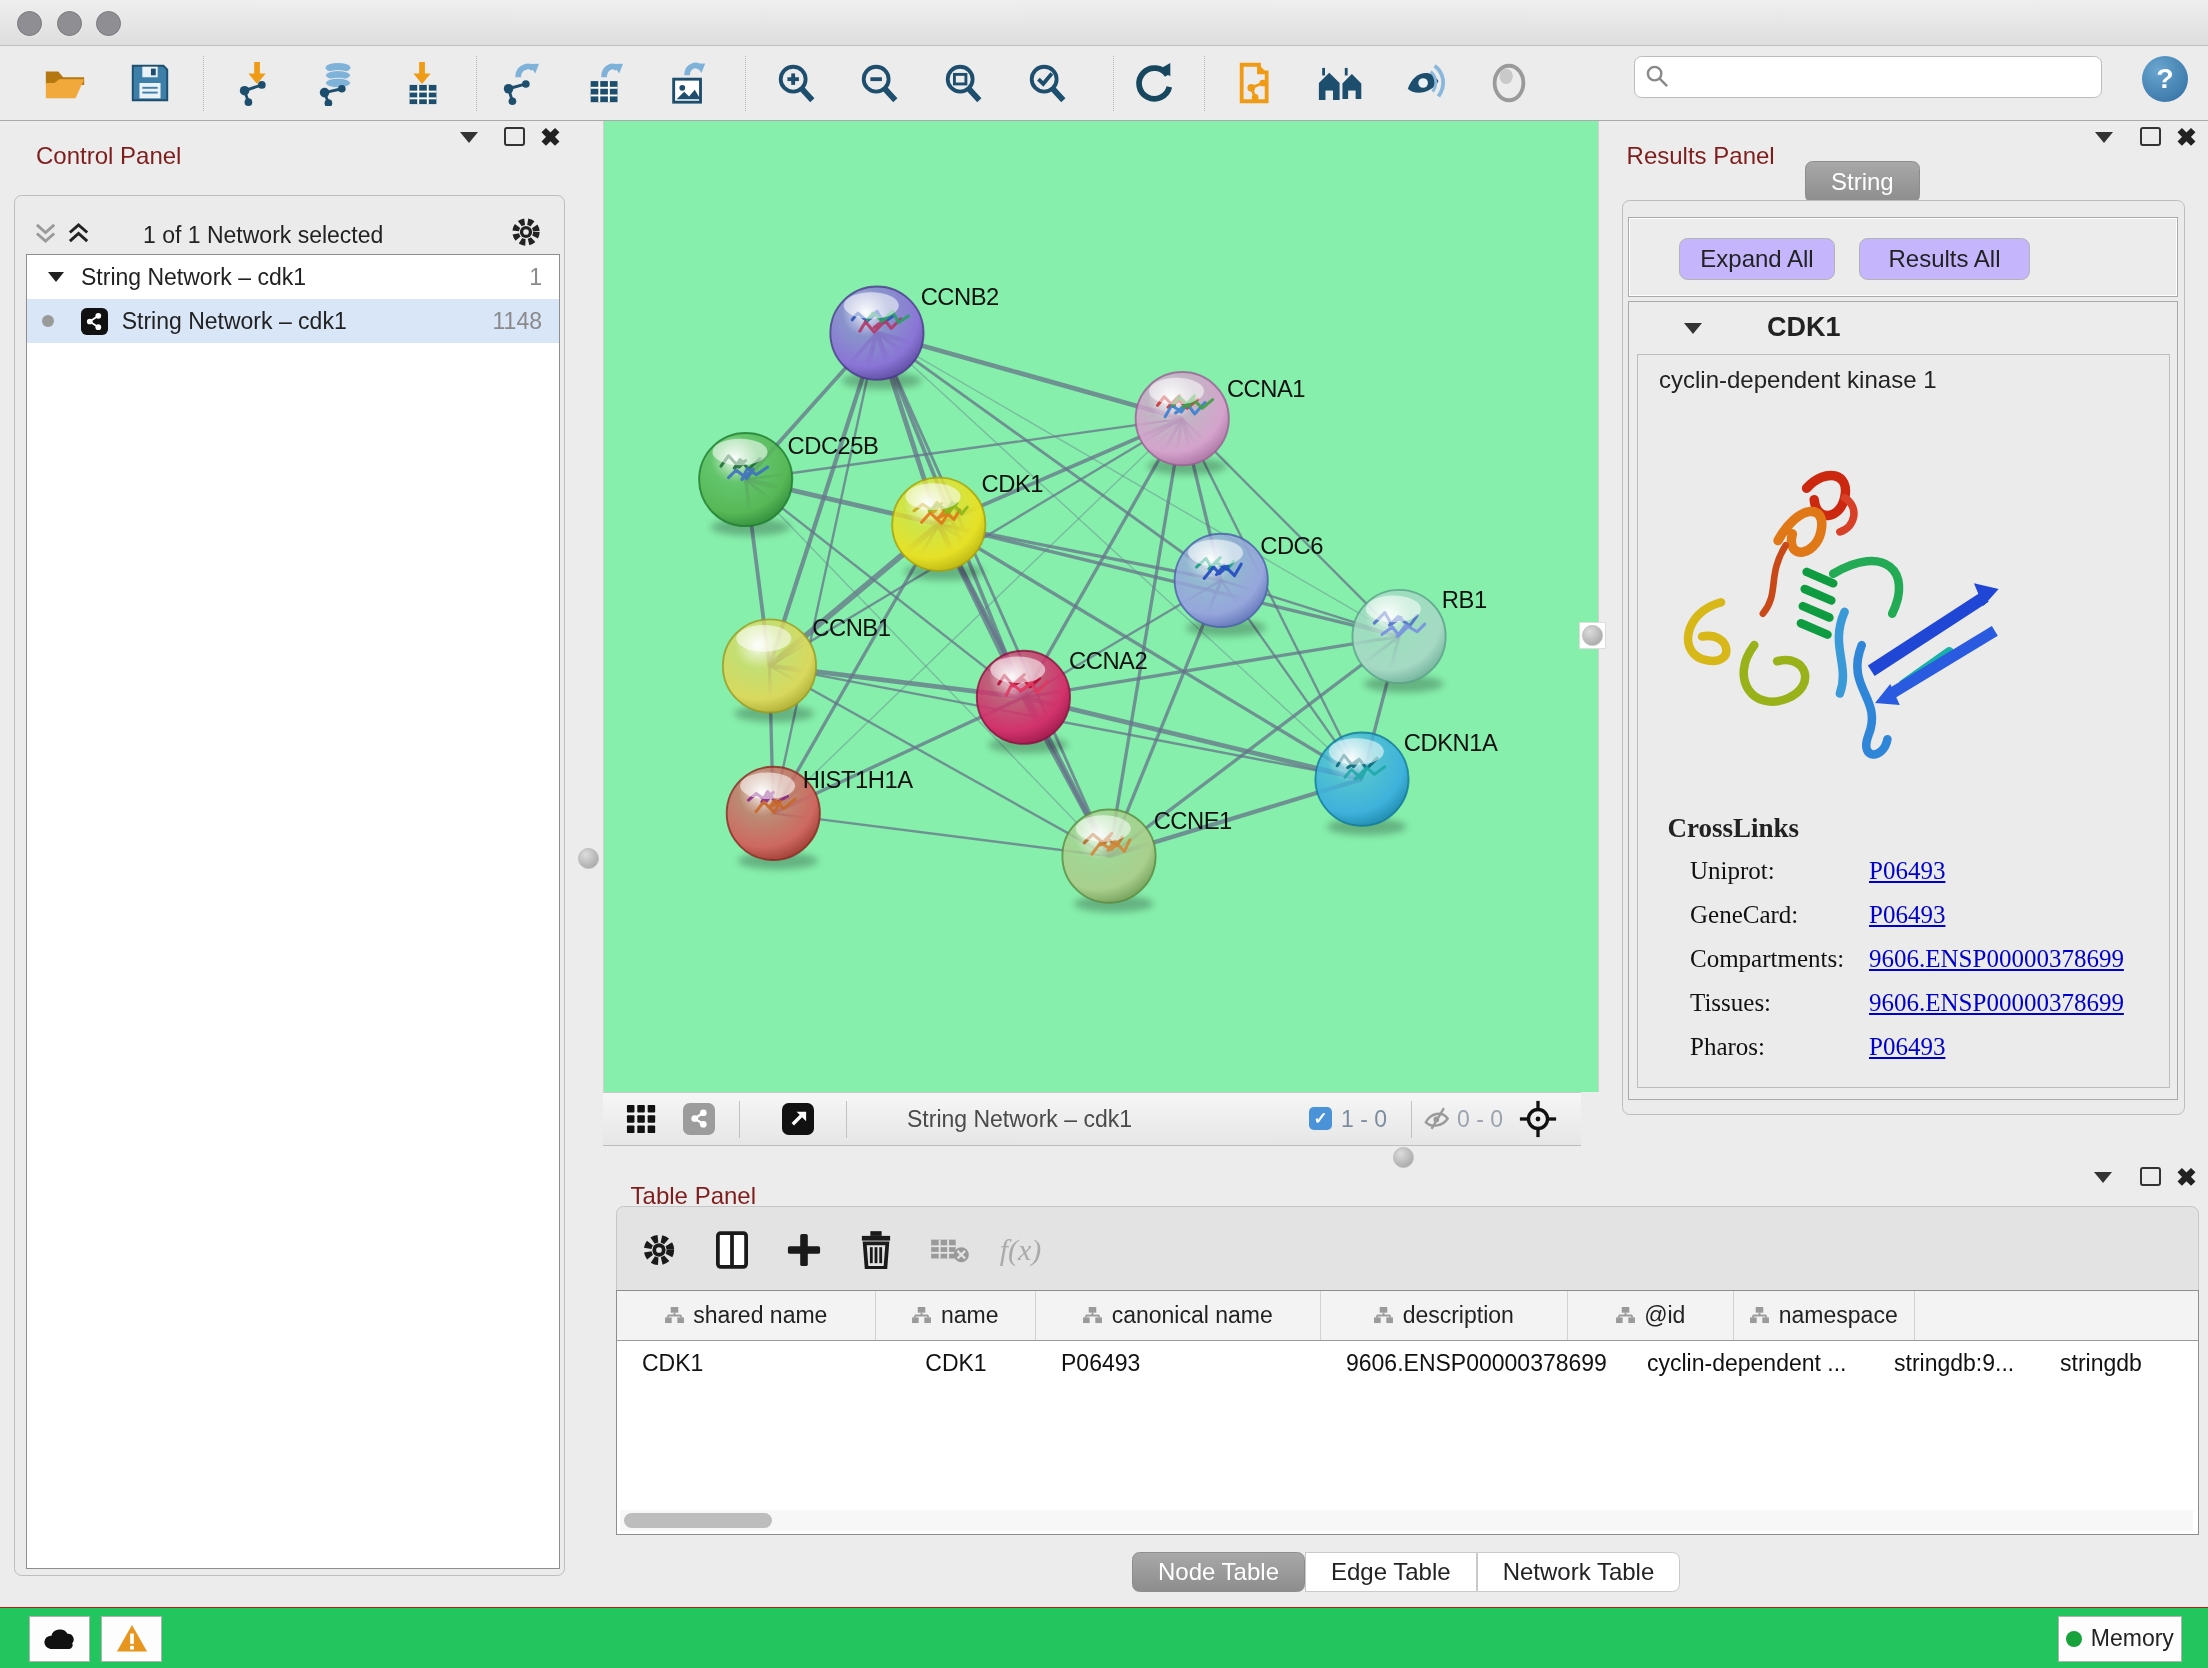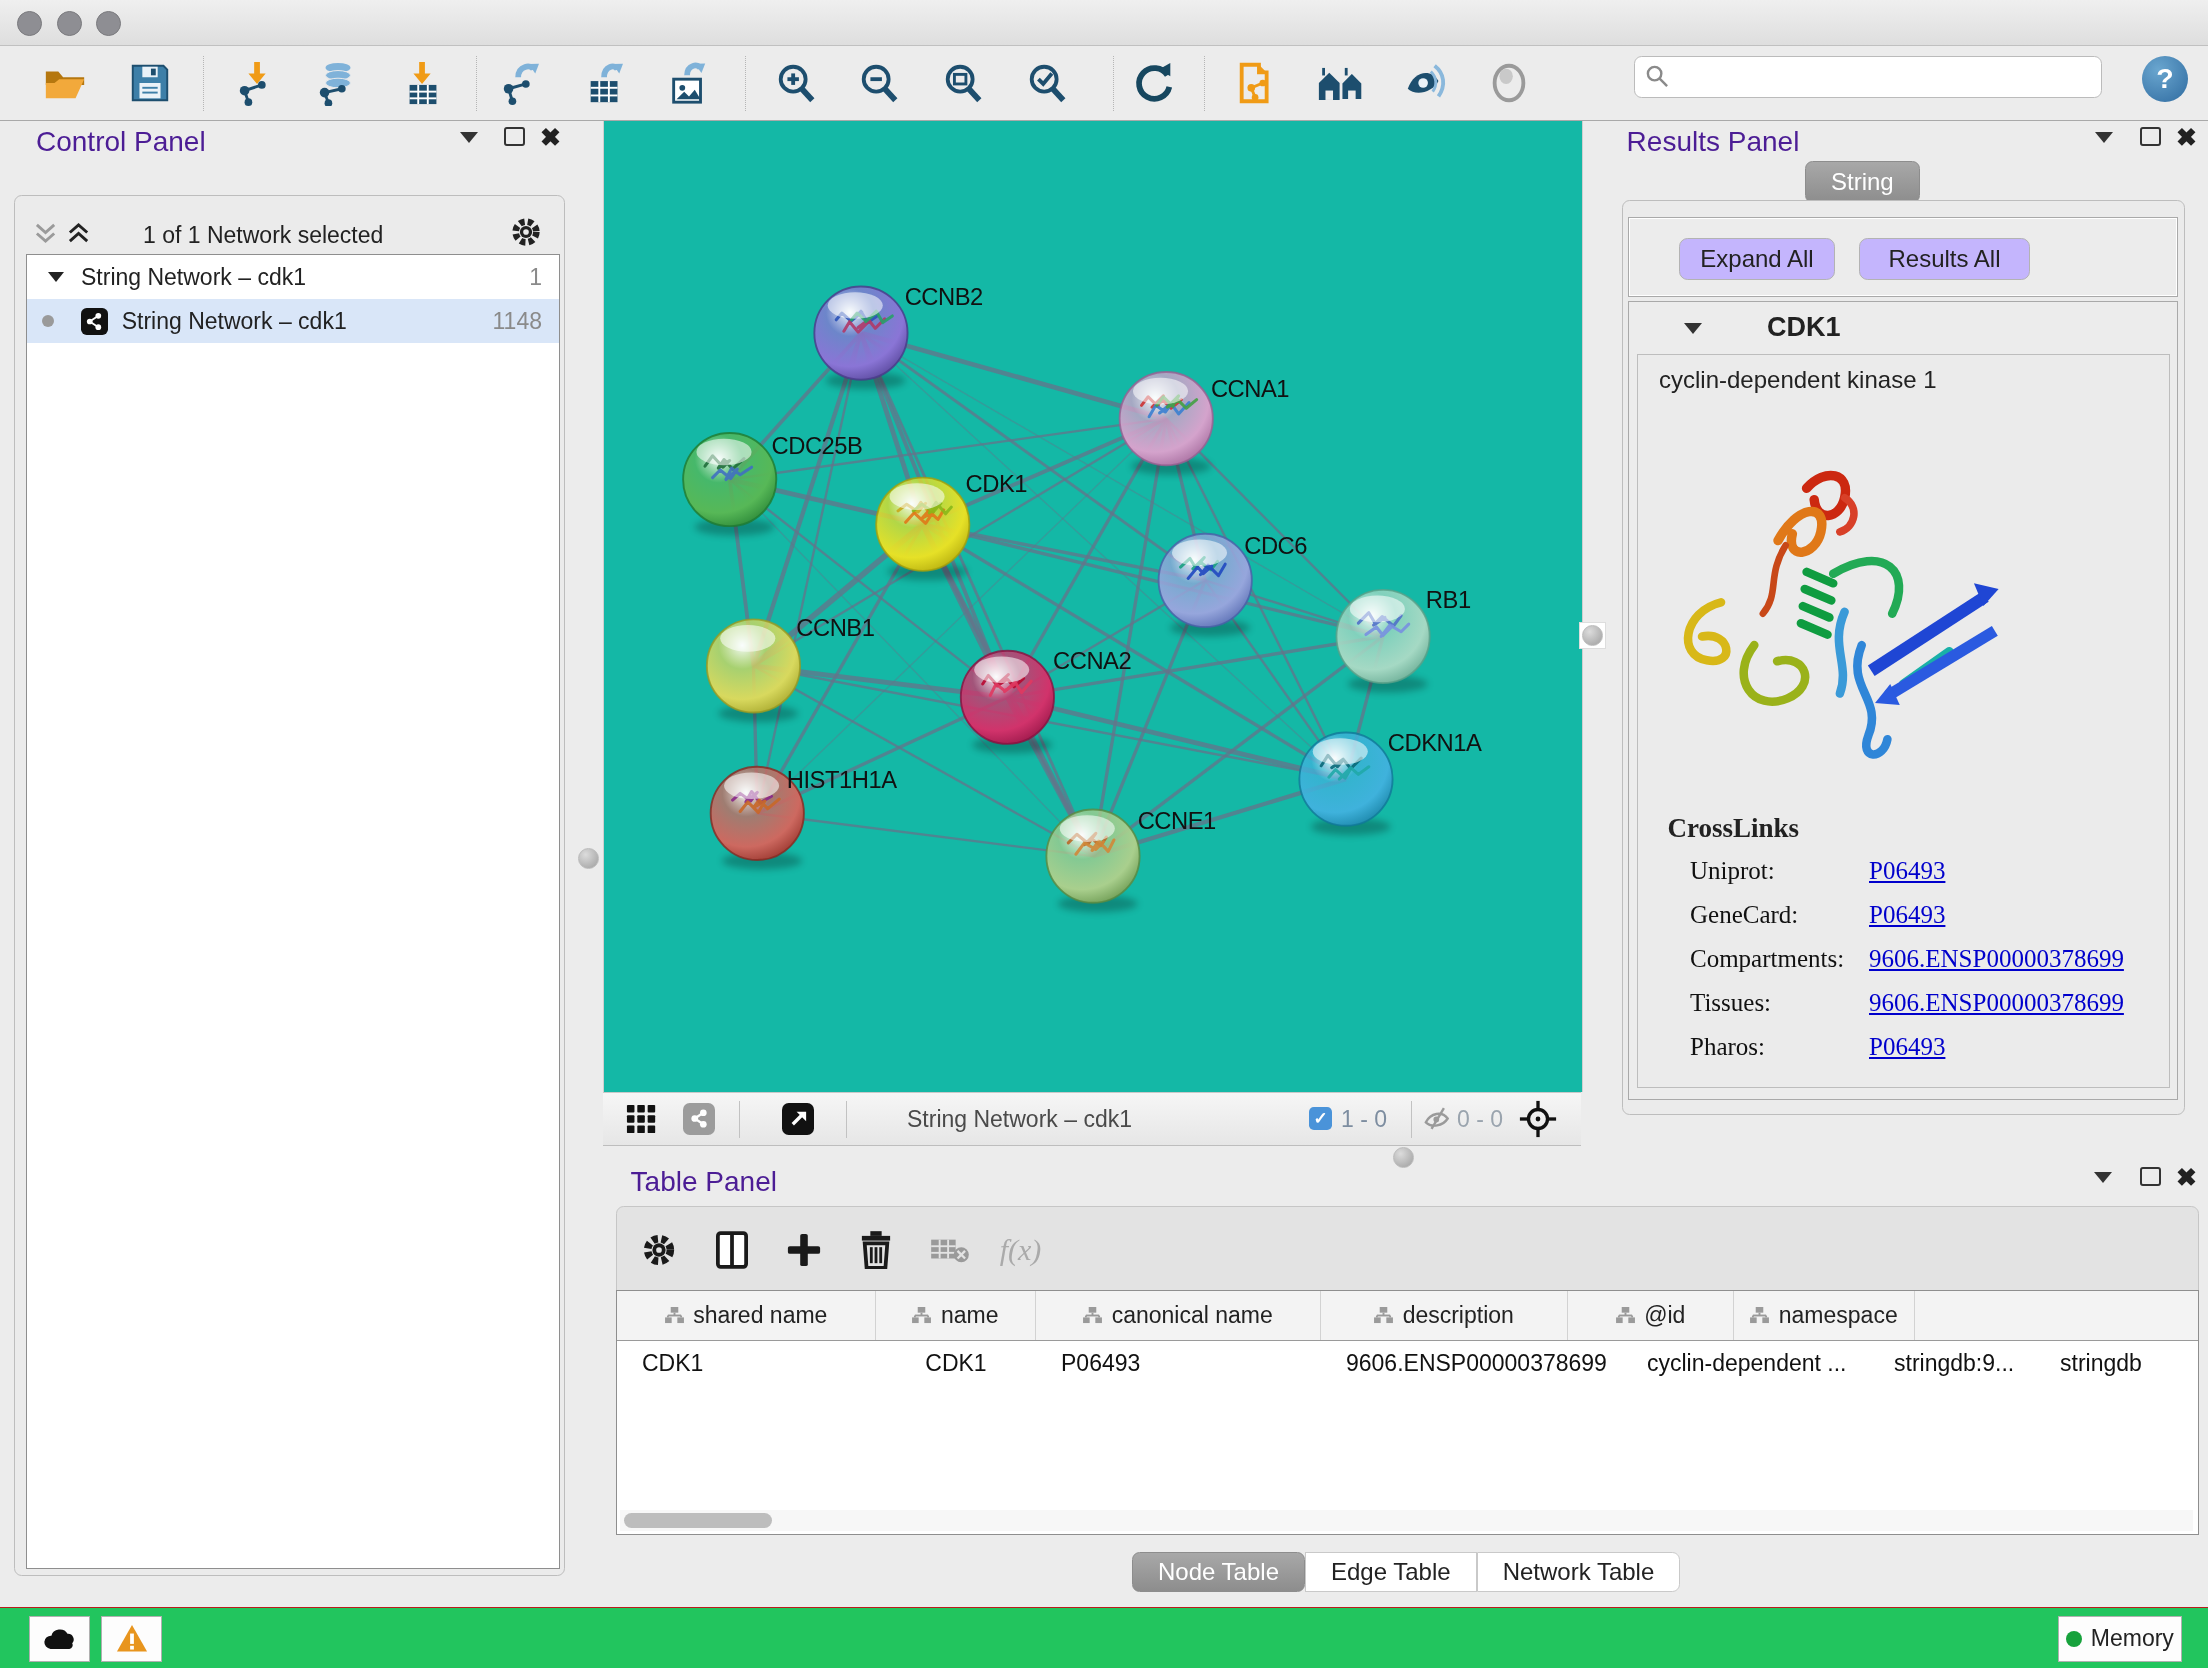--- a/index.html
+++ b/index.html
@@ -14,40 +14,40 @@
   
   .toolbar{left:0;top:46px;width:2208px;height:74px;background:#ececec;border-bottom:1px solid #a9a9a9;}
   .tbi{top:11.4px;width:51px;height:51px;display:flex;align-items:center;justify-content:center;cursor:pointer;}
   .tbsep{top:9.5px;width:0;height:55px;border-left:1.9px dotted #b5b5b5;}
   .searchbox{left:1634px;top:9.5px;width:468px;height:42px;background:#fff;border:1.9px solid #bbb;
     border-radius:7.6px;display:flex;align-items:center;padding-left:9.5px;box-sizing:border-box;}
   .helpbtn{left:2142px;top:9.5px;width:46px;height:46px;border-radius:50%;
     background:radial-gradient(circle at 35% 30%, #6aa6cf, #2f6ba0);color:#fff;font-size:28.5px;font-weight:bold;
     display:flex;align-items:center;justify-content:center;cursor:pointer;}
   
-  .ptitle{font-size:28px;color:#4c1d95;}
+  .ptitle{font-size:24px;color:#7f1d1d;margin-top:16px;}
   .tri-down{width:0;height:0;border-left:9.5px solid transparent;border-right:9.5px solid transparent;border-top:11.4px solid #333;cursor:pointer;}
   .floatbox{width:17px;height:15px;border:2.9px solid #333;border-radius:2.9px;cursor:pointer;}
   
   .tabbtn{height:38px;background:#fff;border:1px solid #c9c9c9;display:inline-flex;align-items:center;
     justify-content:center;font-size:24px;color:#222;padding:0 25px;cursor:pointer;}
   .tabbtn.first{border-radius:7.6px 0 0 7.6px;}
   .tabbtn.last{border-radius:0 7.6px 7.6px 0;}
   .tabbtn.sel{background:linear-gradient(#a8a8a8,#8d8d8d);color:#fff;border-color:#8d8d8d;border-radius:7.6px;}
   
   .cp-content{left:14.3px;top:195px;width:549px;height:1379px;background:#ebebeb;
     border:1px solid #bdbdbd;border-radius:7.6px;}
   .treebox{left:26px;top:254px;width:532px;height:1313px;background:#fff;border:1px solid #8e8e8e;}
   .trow{height:44px;display:flex;align-items:center;font-size:23px;}
   .trow .cnt{color:#8a8a8a;}
   .trow.sel{background:#d9e6f8;}
   .exp{width:0;height:0;border-left:8.6px solid transparent;border-right:8.6px solid transparent;border-top:10.5px solid #222;}
   .sharebadge{width:27px;height:27px;border-radius:5.7px;background:#111;display:flex;align-items:center;justify-content:center;}
   
-  .canvas{left:603px;top:121px;width:978px;height:971px;background:#14b8a6;border-left:1px solid #cfcfcf;border-right:1px solid #cfcfcf;}
+  .canvas{left:603px;top:121px;width:978px;height:971px;background:#86efac;border-left:1px solid #cfcfcf;border-right:1px solid #cfcfcf;padding-left:16px;}
   .netbar{left:603px;top:1092px;width:978px;height:52px;background:linear-gradient(#f6f6f6,#e6e6e6);
     border-top:1px solid #c9c9c9;border-bottom:1px solid #bdbdbd;}
   .nbsep{top:7.6px;width:0;height:37px;border-left:1px solid #c2c2c2;}
   .badge{width:32px;height:32px;border-radius:6.7px;display:flex;align-items:center;justify-content:center;}
   .chk{width:23px;height:23px;border-radius:4.8px;background:#4a93d9;color:#fff;font-size:17px;font-weight:bold;
     display:flex;align-items:center;justify-content:center;}
   .knob{width:19px;height:19px;border-radius:50%;background:radial-gradient(circle at 35% 30%,#dcdcdc,#9e9e9e);border:1px solid #bbb;}
   .knobpad{background:#fff;border:1px solid #ddd;display:flex;align-items:center;justify-content:center;}
   
   .rp-outer{left:1622px;top:200px;width:561px;height:913px;background:#ebebeb;border:1px solid #bdbdbd;border-radius:7.6px;}

